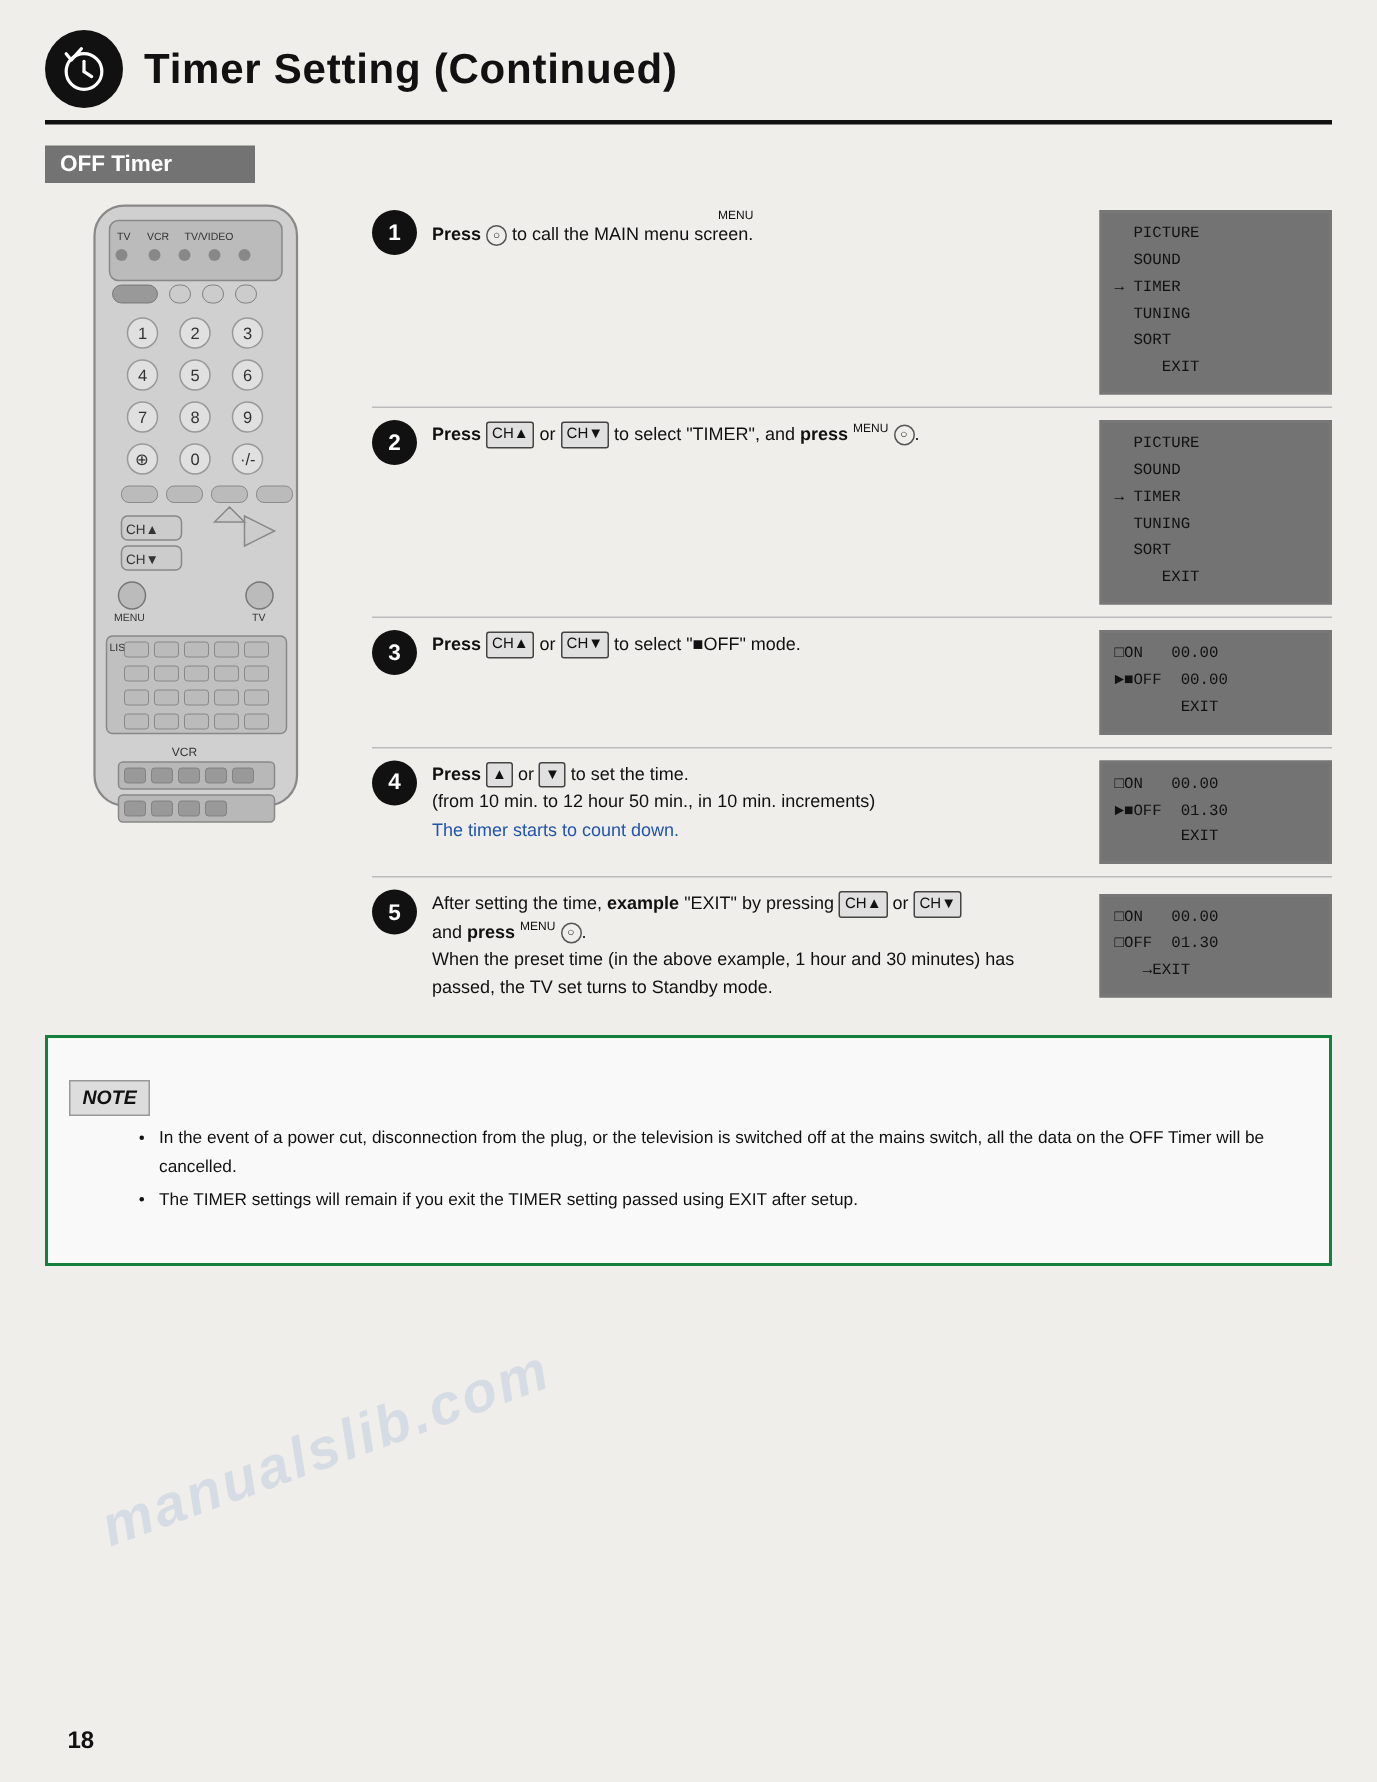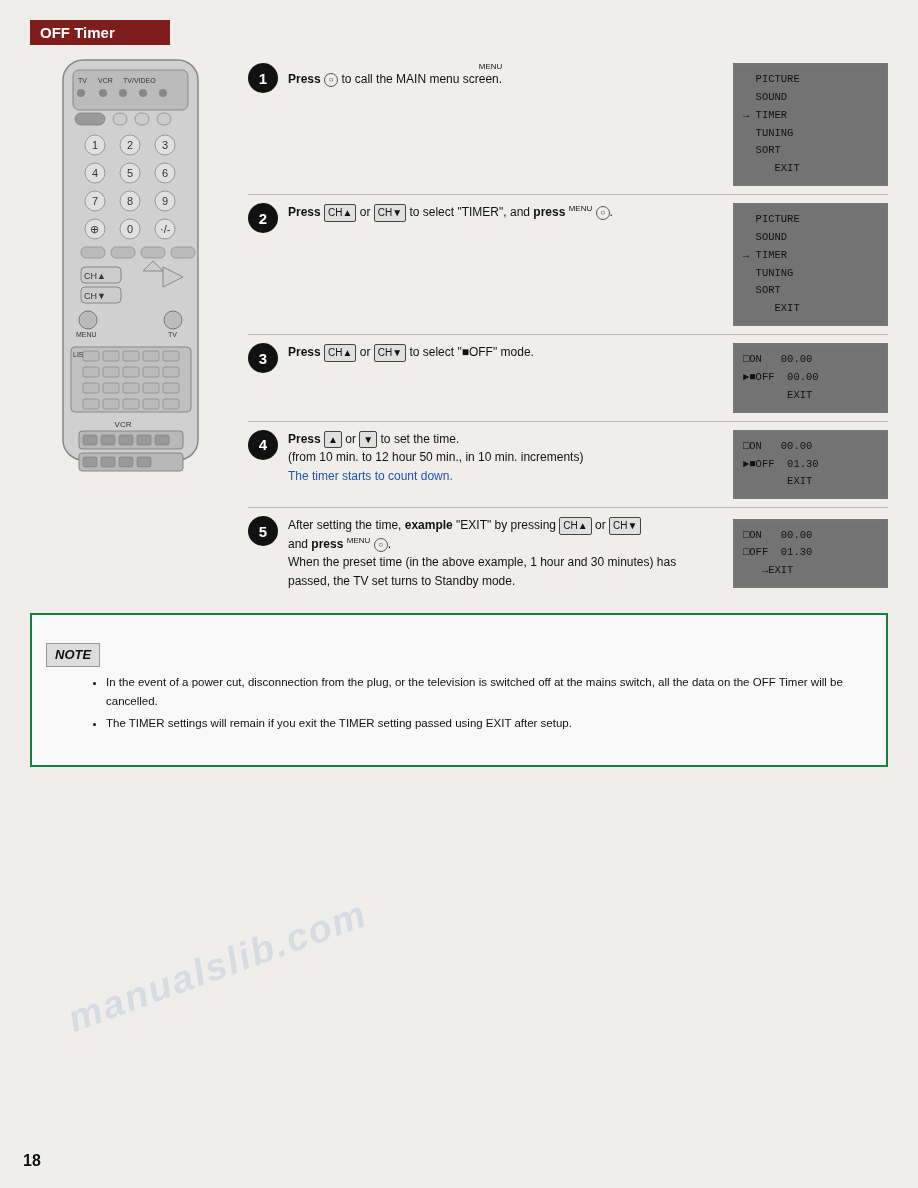--- a/index.html
+++ b/index.html
@@ -46,21 +46,21 @@
     }
     .header-title {
       font-size: 28px;
       font-weight: bold;
       color: #111;
       letter-spacing: 0.5px;
     }
 
     
     .section-title-bar {
-      background: #7f1d1d;
+      background: #737373;
       color: #fff;
       font-weight: bold;
       font-size: 15px;
       padding: 4px 10px;
       margin-bottom: 10px;
       display: inline-block;
       width: auto;
       min-width: 140px;
     }
 
@@ -127,21 +127,21 @@
     }
     .note-box li {
       margin-bottom: 4px;
       margin-left: 44px;
     }
 
     
     .page-number {
       position: absolute;
       bottom: 18px;
-      left: 23px;
+      left: 45px;
       font-size: 16px;
       font-weight: bold;
     }
 
     
     .watermark {
       position: absolute;
       bottom: 200px;
       left: 60px;
       font-size: 38px;
@@ -226,20 +226,33 @@
       vertical-align: middle;
       gap: 1px;
     }
   </style>
 </head>
 <body>
 
 <div class="page">
 
   
+  <div class="header">
+    <div class="header-icon">
+      <svg viewBox="0 0 40 40" fill="none">
+
+        <circle cx="20" cy="22" r="14" stroke="white" stroke-width="2.5" fill="none"></circle>
+        <line x1="20" y1="22" x2="20" y2="14" stroke="white" stroke-width="2.5" stroke-linecap="round"></line>
+        <line x1="20" y1="22" x2="26" y2="26" stroke="white" stroke-width="2.5" stroke-linecap="round"></line>
+
+        <path d="M6 8 L10 13 L18 4" stroke="white" stroke-width="2.5" fill="none" stroke-linecap="round" stroke-linejoin="round"></path>
+      </svg>
+    </div>
+    <div class="header-title">Timer Setting (Continued)</div>
+  </div>
 
   
   <div class="section-title-bar">OFF Timer</div>
 
   
 
   
   <div class="main-layout">
 
     <div class="remote-column">

